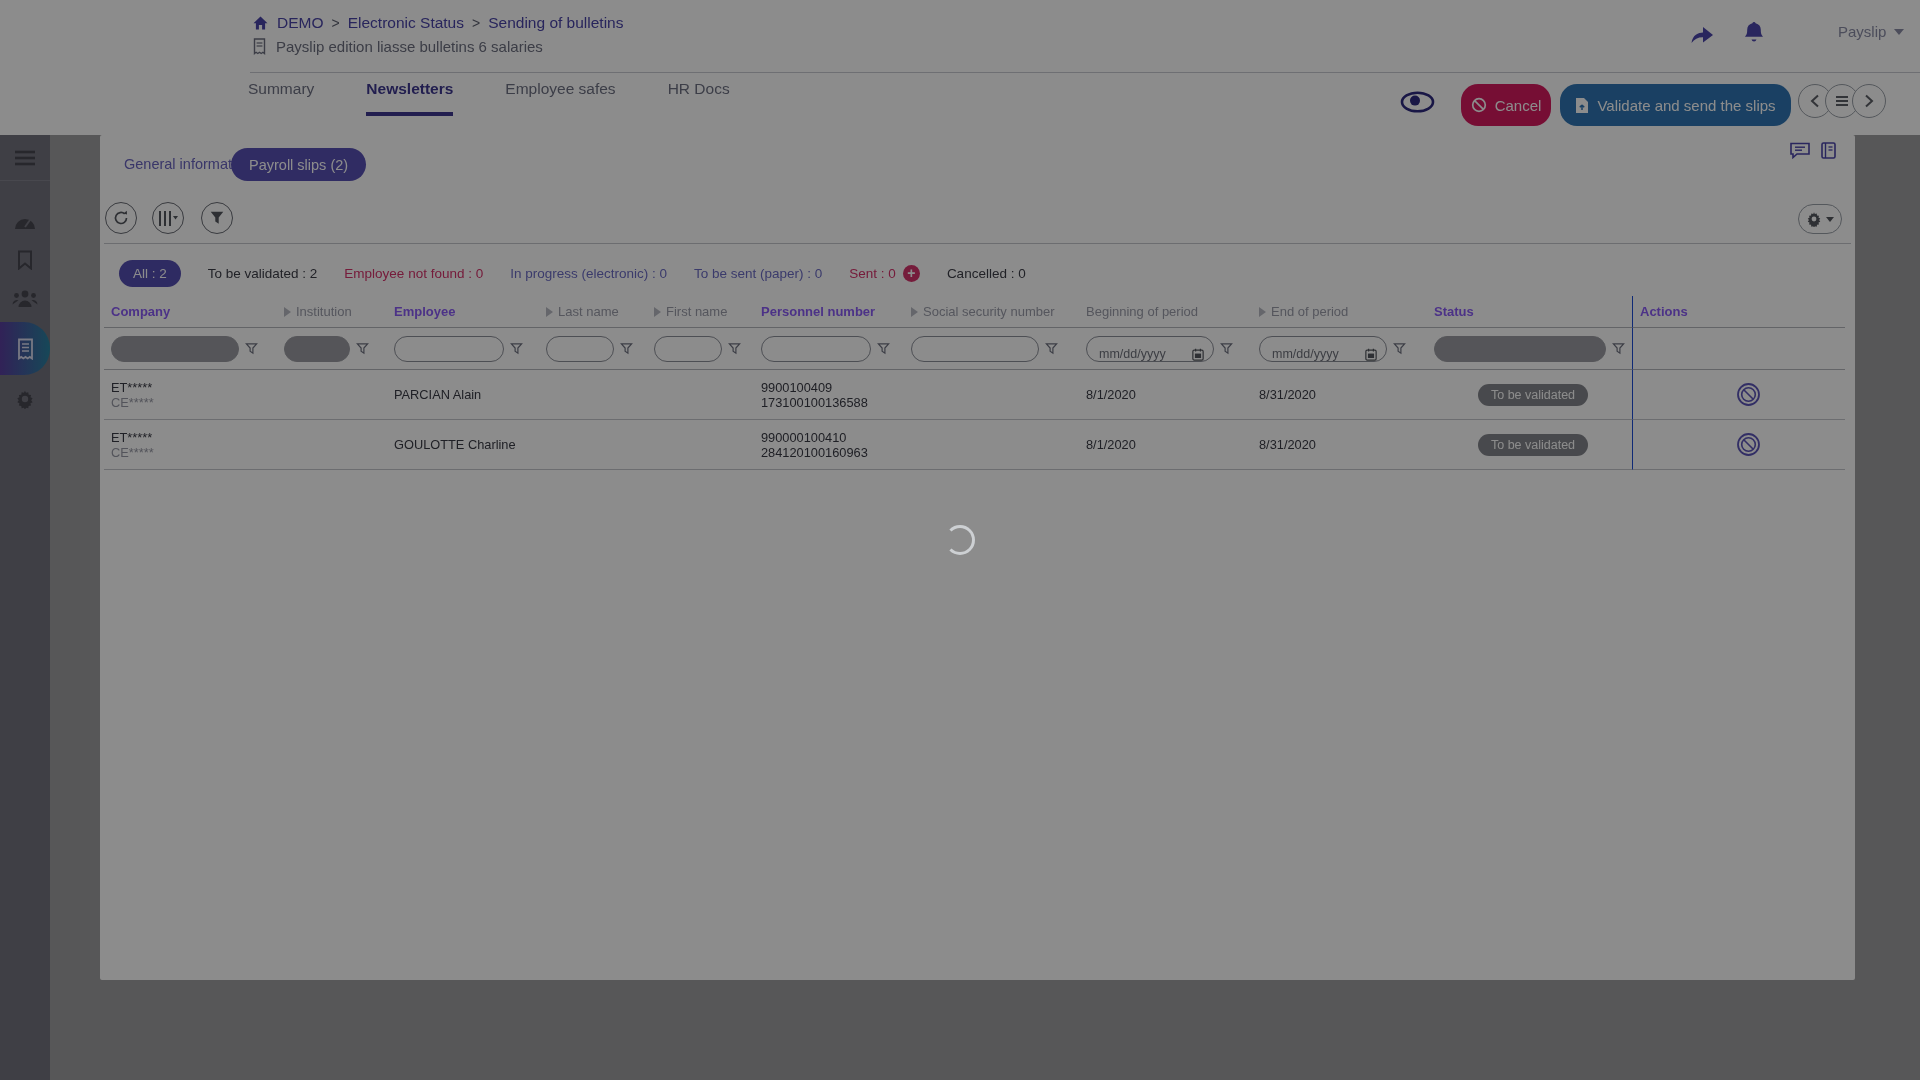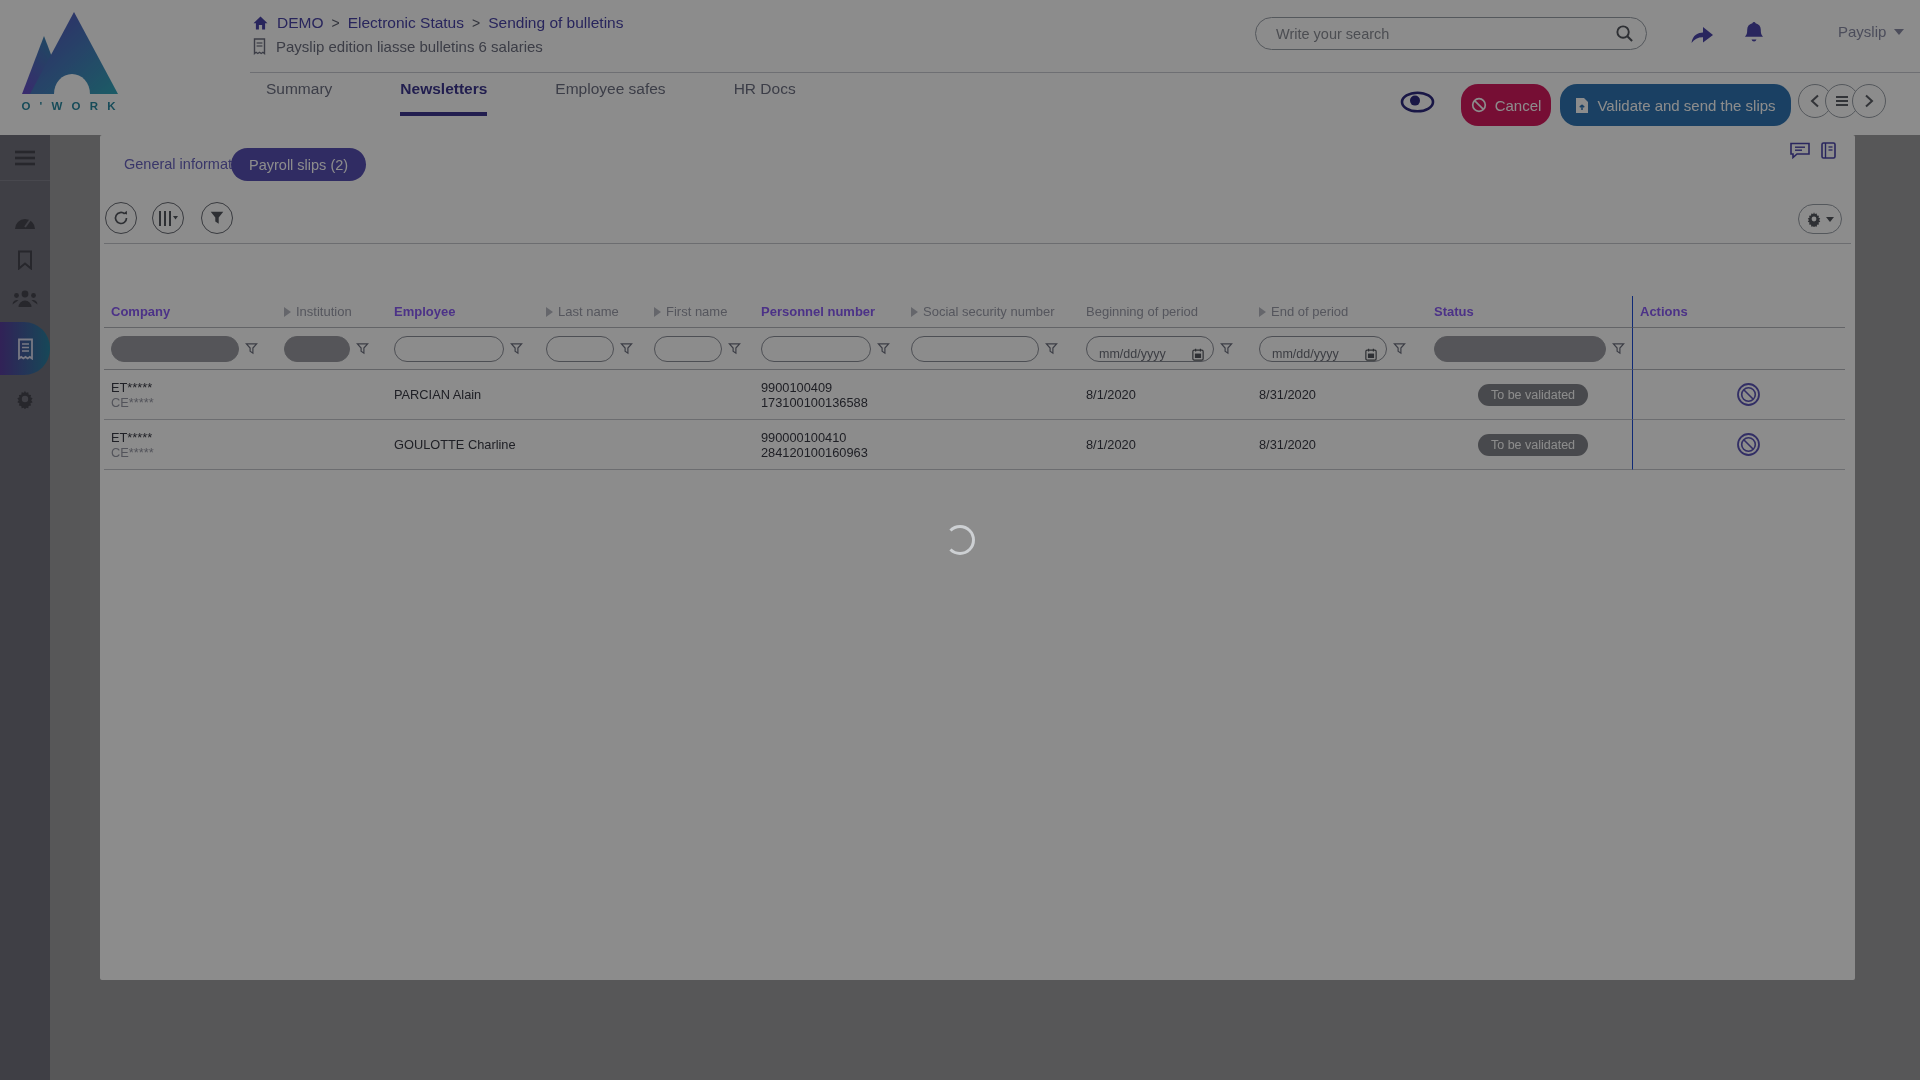--- a/index.html
+++ b/index.html
@@ -27,21 +27,21 @@
   .search-wrap input { flex:1; border:none; outline:none; background:transparent; font-size:14.5px; color:#3a3b45;
     font-family:"Liberation Sans", sans-serif; }
   .search-wrap input::placeholder { color:#8b8e96; }
 
   .icon-btn { position:absolute; cursor:pointer; }
   .profile { position:absolute; left:1838px; top:23px; display:flex; align-items:center; gap:8px;
     font-size:15px; color:#8a8ca6; cursor:pointer; }
   .caret-down { width:0; height:0; border-left:5px solid transparent; border-right:5px solid transparent;
     border-top:6px solid #8a8ca6; display:inline-block; }
 
-  .tabs { position:absolute; left:266px; top:80px; display:flex; gap:68px; font-size:15.5px; color:#6e7183; }
+  .tabs { position:absolute; left:248px; top:80px; display:flex; gap:52px; font-size:15.5px; color:#6e7183; }
   .tab { padding-bottom:14px; cursor:pointer; }
   .tab.active { color:#3e3890; font-weight:bold; border-bottom:4px solid #3e3890; }
 
   .btn { position:absolute; height:42px; border:none; border-radius:17px; display:flex; align-items:center;
     gap:8px; font-size:15px; color:#ffffff; cursor:pointer; font-family:"Liberation Sans", sans-serif; }
   .btn-cancel { left:1461px; top:84px; width:90px; background:#d81b60; justify-content:center; }
   .btn-validate { left:1560px; top:84px; width:231px; background:#3076b4; justify-content:center; }
 
   .circle-group { position:absolute; left:1798px; top:84px; display:flex; }
   .cg-btn { width:34px; height:34px; border:1px solid #9aa0a8; border-radius:50%; background:#ffffff;
@@ -119,38 +119,20 @@
 
   svg { display:block; }
 </style>
 </head>
 <body>
 
 <div class="screen">
 
   <header class="topbar">
 
-    <div class="logo">
-      <svg width="110" height="90" viewBox="0 0 110 90">
-        <defs>
-          <linearGradient id="lg1" x1="0" y1="0" x2="1" y2="1">
-            <stop offset="0" stop-color="#5b4cc0"></stop>
-              <stop offset="1" stop-color="#33a8ba"></stop>
-          </linearGradient>
-          <linearGradient id="lg2" x1="0" y1="1" x2="1" y2="0">
-            <stop offset="0" stop-color="#6a4cc9"></stop>
-              <stop offset="1" stop-color="#2d93ae"></stop>
-          </linearGradient>
-        </defs>
-        <path d="M30 28 L52 86 H8 Z" fill="url(#lg2)"></path>
-        <path d="M60 4 L104 86 H16 Z" fill="url(#lg1)"></path>
-        <path d="M40 86 a18 20 0 0 1 36 0 Z" fill="#ffffff"></path>
-      </svg>
-      <div class="brand-text">O ' W O R K</div>
-    </div>
 
     <div class="crumb">
       <svg width="17" height="16" viewBox="0 0 16 16" fill="#4a44a8">
         <path d="M1 8.2 8 1.6 15 8.2 H12.6 V14.4 H9.6 V10 H6.4 V14.4 H3.4 V8.2 Z"></path>
       </svg>
       <span>DEMO</span>
       <span class="sep">&gt;</span>
       <span class="crumb-link">Electronic Status</span>
       <span class="sep">&gt;</span>
       <span class="crumb-link">Sending of bulletins</span>
@@ -160,27 +142,20 @@
       <svg width="13" height="17" viewBox="0 0 13 17">
         <path d="M1.5 1 H11.5 V15.5 l-1.6-1.2 -1.7 1.2 -1.7-1.2 -1.7 1.2 -1.7-1.2 -1.6 1.2 Z" fill="none" stroke="#6d7080" stroke-width="1.4"></path>
         <line x1="3.6" y1="5" x2="9.4" y2="5" stroke="#6d7080" stroke-width="1.2"></line>
         <line x1="3.6" y1="8" x2="9.4" y2="8" stroke="#6d7080" stroke-width="1.2"></line>
       </svg>
       <span>Payslip edition liasse bulletins 6 salaries</span>
     </div>
 
     <div class="hdr-divider"></div>
 
-    <div class="search-wrap">
-      <input type="text" placeholder="Write your search" style="">
-      <svg width="19" height="19" viewBox="0 0 20 20">
-        <circle cx="8.5" cy="8.5" r="6" fill="none" stroke="#55585f" stroke-width="2"></circle>
-        <line x1="13" y1="13" x2="18" y2="18" stroke="#55585f" stroke-width="2.2"></line>
-      </svg>
-    </div>
 
     <svg class="icon-btn" style="left:1688px; top:22px;" width="28" height="24" viewBox="0 0 28 24">
       <path d="M3.5 21 C4.5 12.5 10.5 10.6 15 10.4 L15 5 25 13 15 20.6 15 15.2 C10 15.1 6.5 17 3.5 21 Z" fill="#4c45ab"></path>
     </svg>
 
     <svg class="icon-btn" style="left:1742px; top:20px;" width="24" height="27" viewBox="0 0 24 27">
       <path d="M10.4 3.2 a1.7 1.7 0 0 1 3.2 0 c3.4.8 5.2 3.3 5.2 6.6 0 4.2.9 5.6 2.3 6.9 H2.9 c1.4-1.3 2.3-2.7 2.3-6.9 0-3.3 1.8-5.8 5.2-6.6 Z" fill="#4c45ab"></path>
       <path d="M9.5 19.5 a2.6 2.6 0 0 0 5 0 Z" fill="#4c45ab"></path>
     </svg>
 
@@ -328,20 +303,32 @@
     </div>
     <div class="gear-dd">
       <svg width="16" height="16" viewBox="0 0 20 20">
         <path d="M10 0 l1.2 2.6 2.8-.7 .4 2.9 2.9.4 -.7 2.8 2.6 1.2 -1.7 2.4 1.7 2.4 -2.6 1.2 .7 2.8 -2.9.4 -.4 2.9 -2.8-.7 -1.2 2.6 -1.2-2.6 -2.8.7 -.4-2.9 -2.9-.4 .7-2.8 -2.6-1.2 1.7-2.4 -1.7-2.4 2.6-1.2 -.7-2.8 2.9-.4 .4-2.9 2.8.7 Z" fill="#55585f" transform="scale(0.85) translate(1.8,1.8)"></path>
         <circle cx="10" cy="10" r="3" fill="#ffffff"></circle>
       </svg>
       <span class="caret-down"></span>
     </div>
     <div class="tb-divider"></div>
 
+    <div class="chips">
+      <span class="chip chip-pill">All : 2</span>
+      <span class="chip chip-dark">To be validated : 2</span>
+      <span class="chip chip-red">Employee not found : 0</span>
+      <span class="chip chip-indigo">In progress (electronic) : 0</span>
+      <span class="chip chip-indigo">To be sent (paper) : 0</span>
+      <span class="chip chip-red">
+        <span>Sent : 0</span>
+        <span class="plus-circle">+</span>
+      </span>
+      <span class="chip chip-dark">Cancelled : 0</span>
+    </div>
 
     <div class="table">
 
       <div class="th bold">
           <span>Company</span>
         </div>
       <div class="th">
           <span class="tri"></span>
           <span>Institution</span>
         </div>

